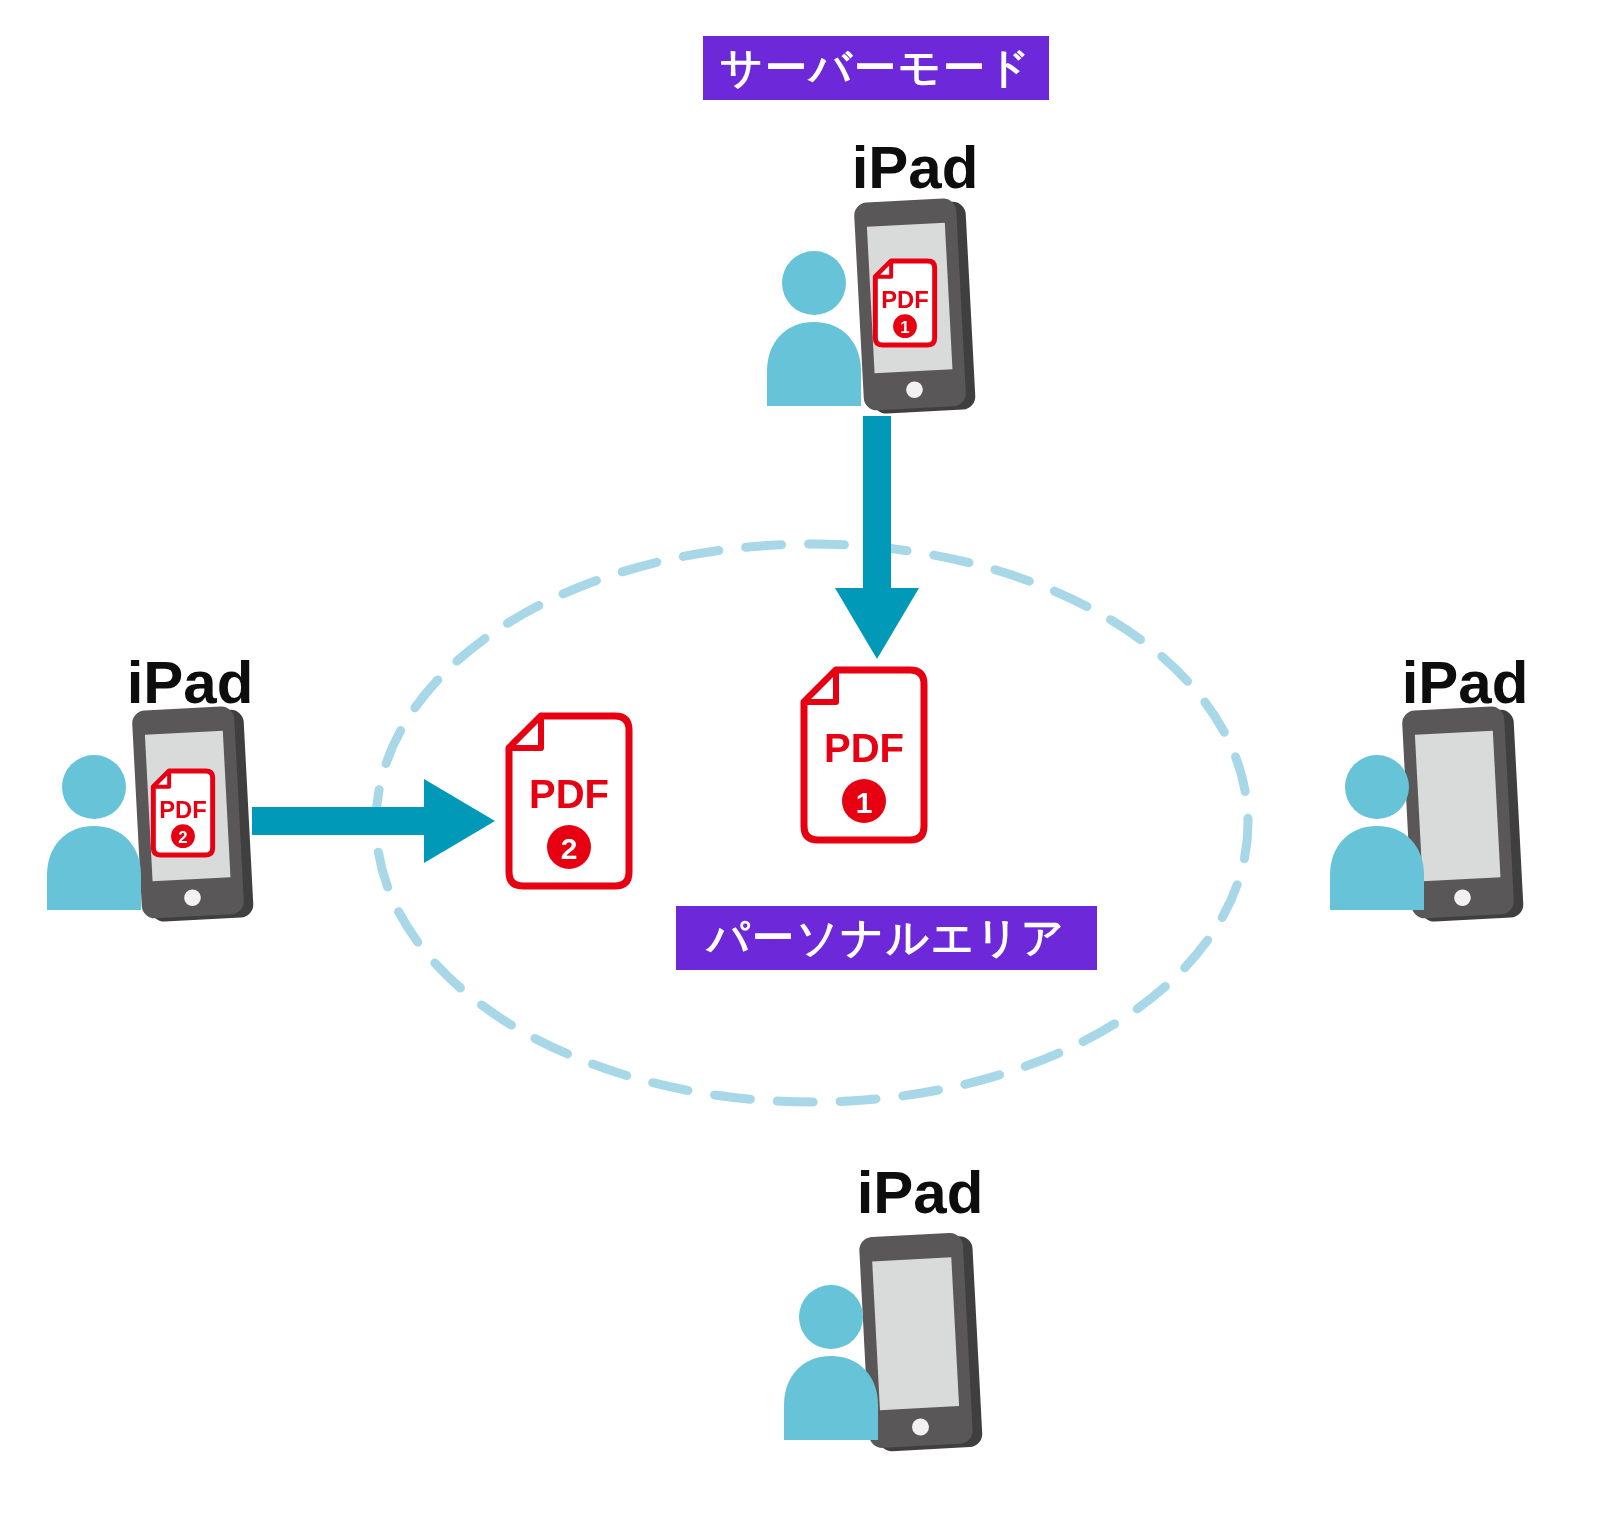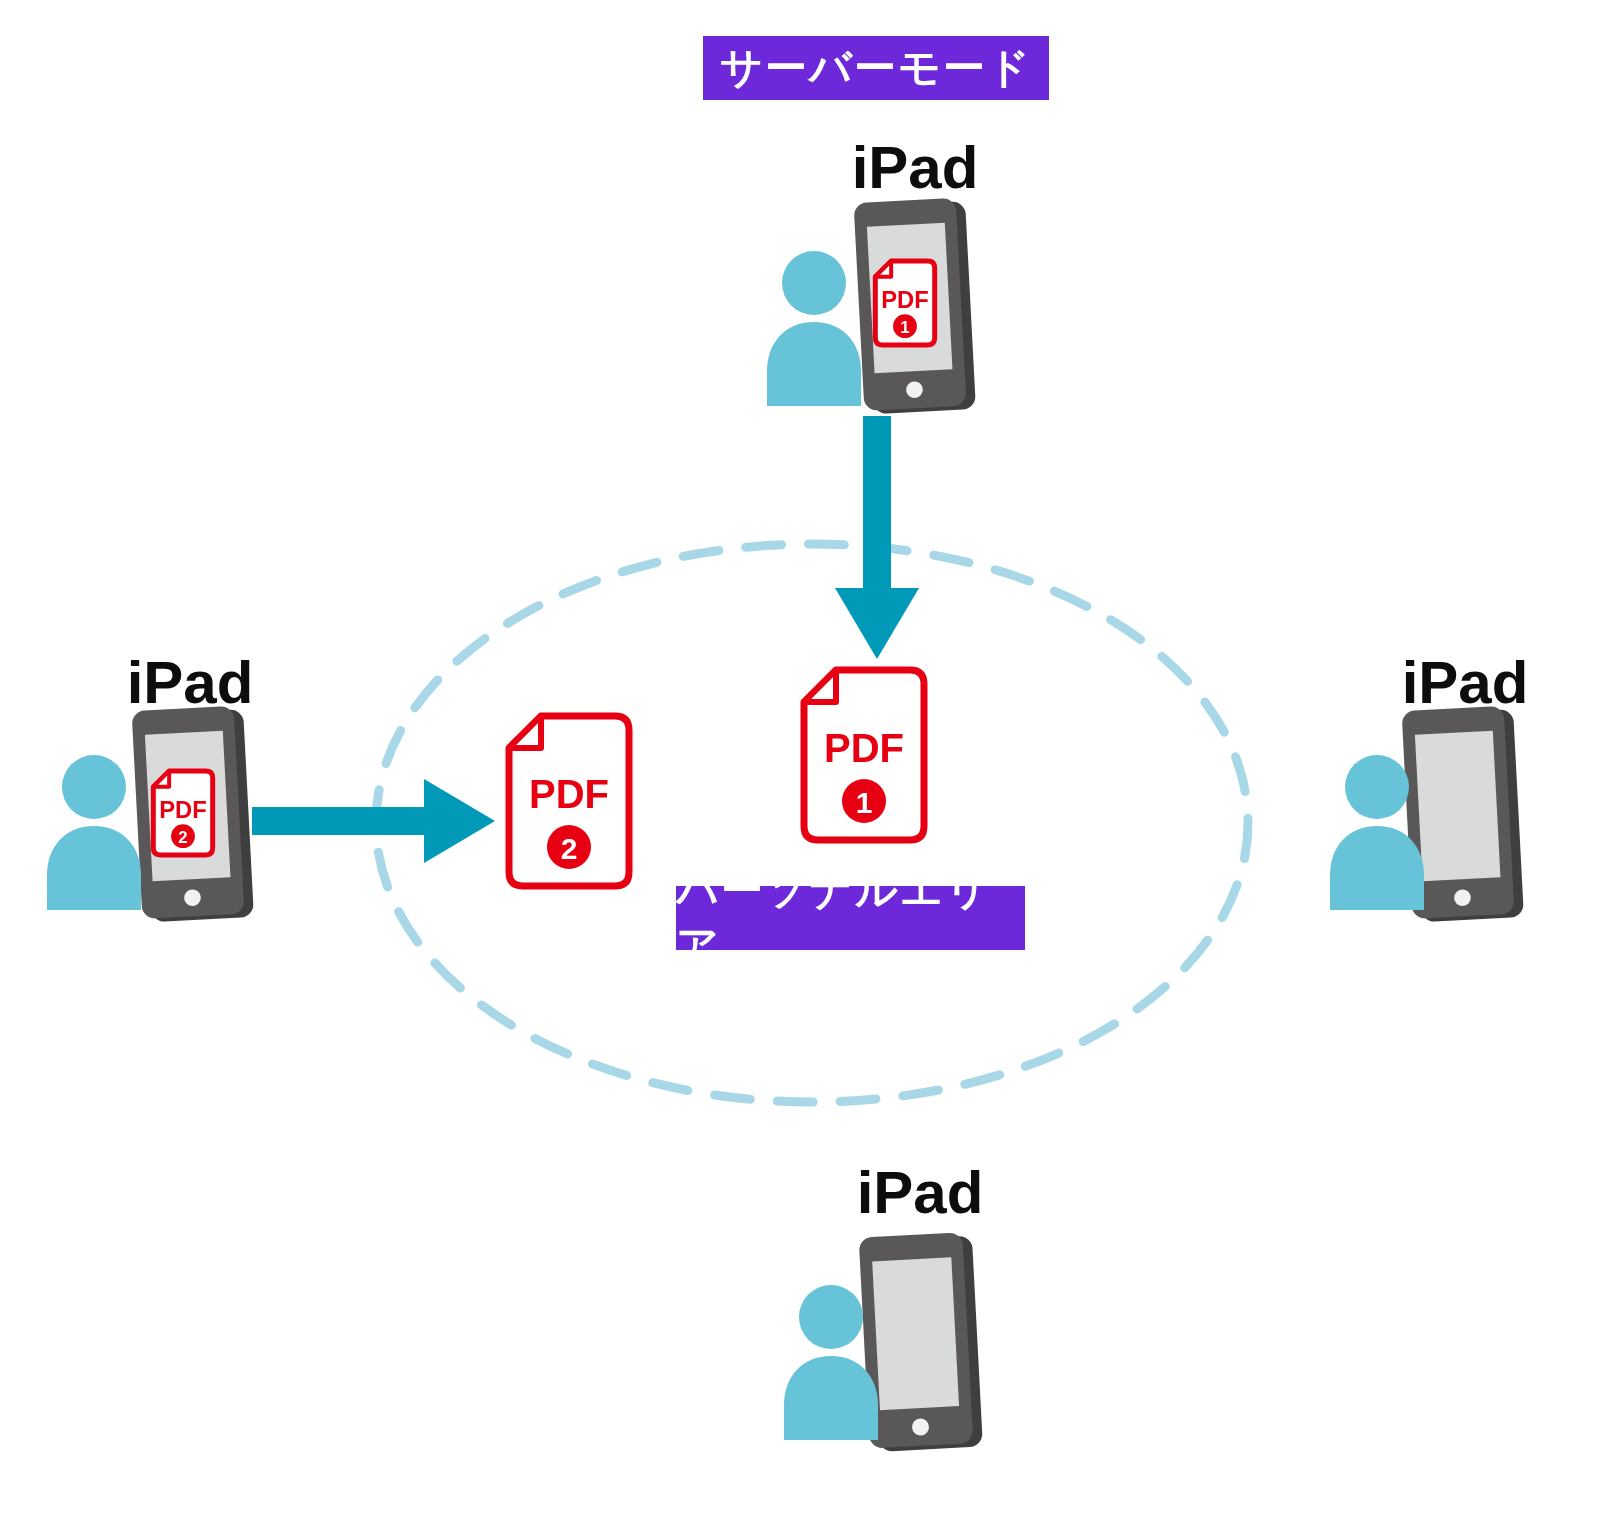--- a/index.html
+++ b/index.html
@@ -70,21 +70,21 @@
   </svg>
 
   <svg class="abs" style="left:503px; top:710px;" width="132" height="182" viewBox="0 0 132 182">
     <path d="M38,6 H112 Q126,6 126,20 V162 Q126,176 112,176 H20 Q6,176 6,162 V38 Z" fill="#ffffff" stroke="#e60012" stroke-width="7" stroke-linejoin="round"></path>
     <path d="M38,6 L38,38 L6,38 Z" fill="#ffffff" stroke="#e60012" stroke-width="6" stroke-linejoin="round"></path>
     <text x="66" y="98" text-anchor="middle" font-size="40" font-weight="bold" fill="#e60012" font-family="Liberation Sans, DejaVu Sans, sans-serif">PDF</text>
     <circle cx="66" cy="137" r="22" fill="#e60012"></circle>
     <text x="66" y="138" text-anchor="middle" dominant-baseline="central" font-size="30" font-weight="bold" fill="#ffffff" font-family="Liberation Sans, DejaVu Sans, sans-serif">2</text>
   </svg>
 
-  <div class="banner" style="left:676px; top:886px; width:349px; height:64px;">
+  <div class="banner" style="left:676px; top:906px; width:421px; height:64px;">
     <span>パーソナルエリア</span>
   </div>
 
   <div class="ipad-label" style="left:840px; top:133px; width:150px;">iPad</div>
 
   <svg class="abs" style="left:848px; top:192px;" width="130" height="232" viewBox="0 0 140 240">
     <g transform="rotate(-3 70 120)">
       <rect x="22" y="8" width="110" height="224" rx="14" fill="#403f3f"></rect>
       <rect x="12" y="4" width="110" height="224" rx="14" fill="#595757"></rect>
       <rect x="25" y="30" width="84" height="158" fill="#d9dada"></rect>

